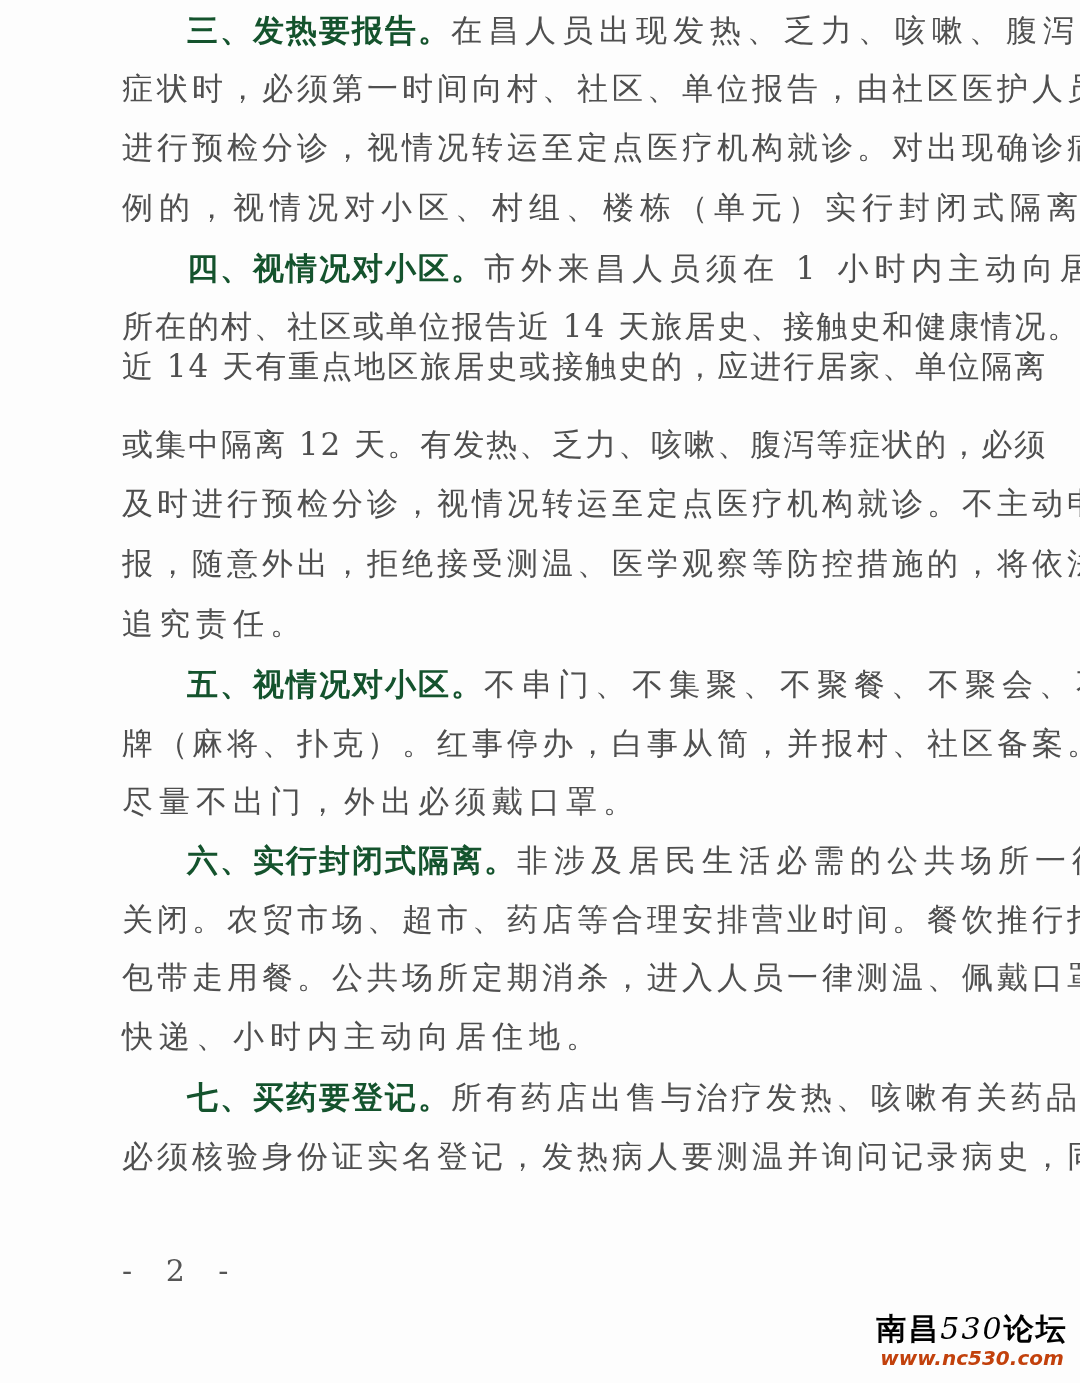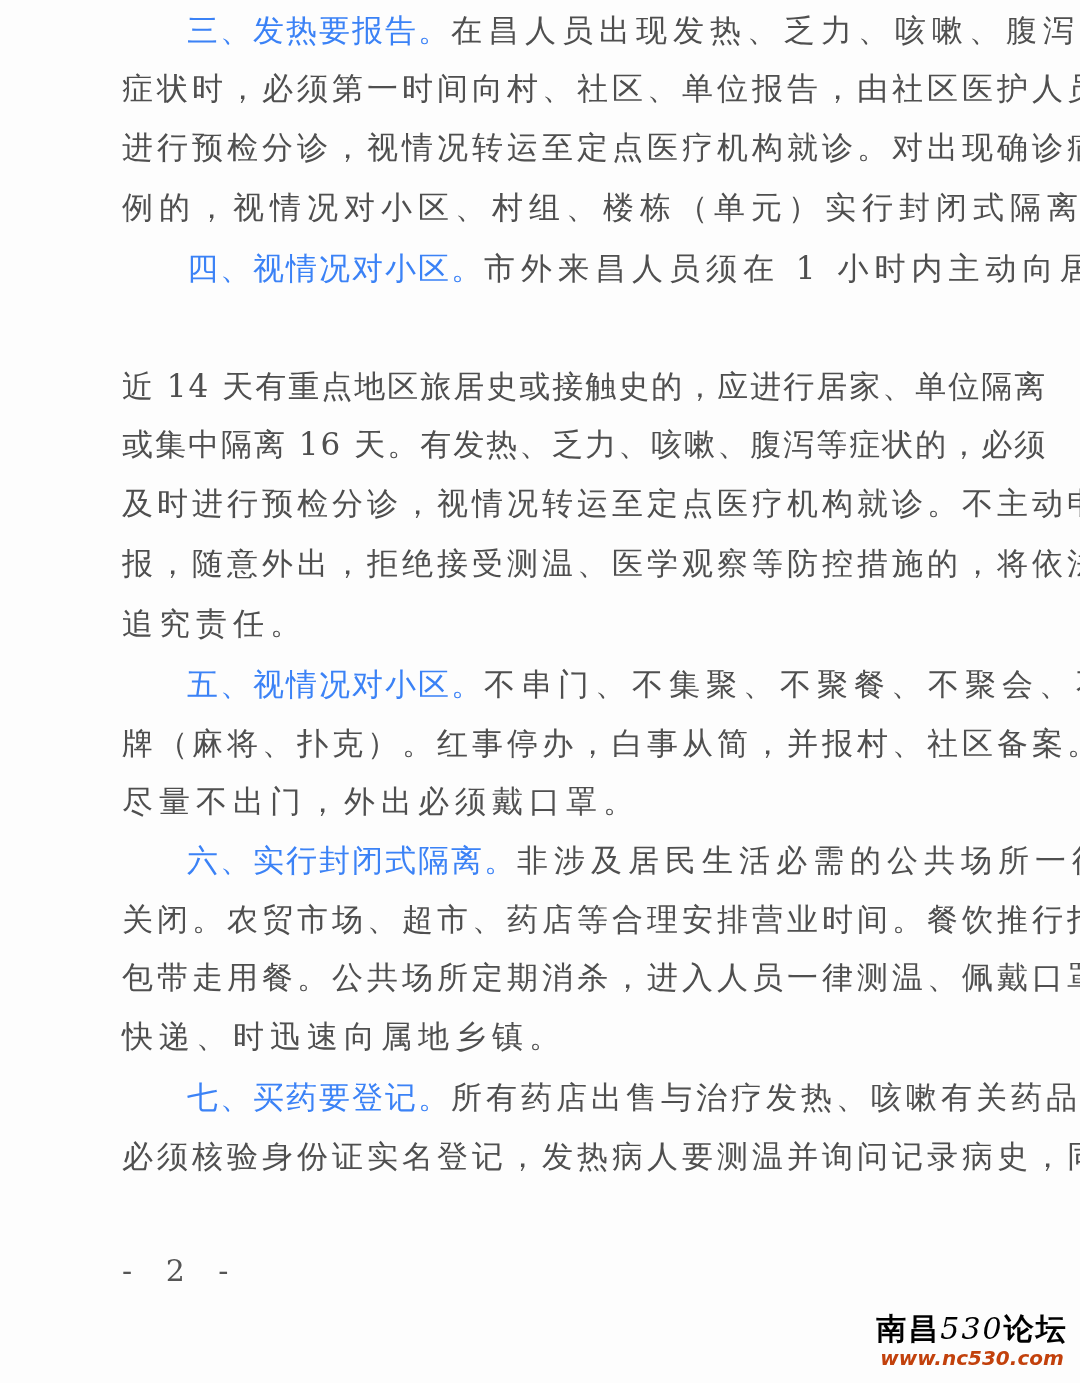--- a/index.html
+++ b/index.html
@@ -14,21 +14,21 @@
     position: absolute; left: 122px; width: 880px;
     font-size: 31px; line-height: 40px; height: 40px;
     letter-spacing: 20px; white-space: nowrap;
     text-align: justify; text-align-last: justify;
     color: #4f4f4f;
   }
   .line.last { text-align-last: left; }
   .line.indent { left: 187px; width: 815px; }
   .heading {
     font-family: "DejaVu Sans", "Liberation Sans", sans-serif;
-    font-weight: normal; color: #3b82f6; letter-spacing: 2px;
+    font-weight: bold; color: #14532d; letter-spacing: 2px;
   }
   .pagenum {
     position: absolute; left: 122px; top: 1253px;
     font-size: 30px; color: #555; letter-spacing: 12px;
     font-family: "DejaVu Serif", serif;
   }
   .wm { position: absolute; right: 8px; top: 1312px; width: 200px; text-align: center; }
   .wm-title {
     font-family: "DejaVu Sans", "Liberation Sans", sans-serif;
     font-weight: bold; color: #000000; font-size: 30px; line-height: 34px; letter-spacing: 2px;
@@ -43,34 +43,35 @@
 <body>
 
 <div class="page">
 
   <div class="line indent" style="top:10px; letter-spacing:6px;"><span class="heading">三、发热要报告。</span><span>在昌人员出现发热、乏力、咳嗽、腹泻等</span></div>
   <div class="line" style="top:68px; letter-spacing:4px;">症状时，必须第一时间向村、社区、单位报告，由社区医护人员</div>
   <div class="line" style="top:127px; letter-spacing:4px;">进行预检分诊，视情况转运至定点医疗机构就诊。对出现确诊病</div>
   <div class="line last" style="top:187px; letter-spacing:6px;">例的，视情况对小区、村组、楼栋（单元）实行封闭式隔离。</div>
 
   <div class="line indent" style="top:248px; letter-spacing:6px;"><span class="heading">四、视情况对小区。</span><span>市外来昌人员须在 1 小时内主动向居住地</span></div>
-  <div class="line" style="top:366px; letter-spacing:2px;">近 14 天有重点地区旅居史或接触史的，应进行居家、单位隔离</div>
-  <div class="line" style="top:424px; letter-spacing:2px;">或集中隔离 16 天。有发热、乏力、咳嗽、腹泻等症状的，必须</div>
+  <div class="line" style="top:306px; letter-spacing:2px;">所在的村、社区或单位报告近 14 天旅居史、接触史和健康情况。</div>
+  <div class="line" style="top:346px; letter-spacing:2px;">近 14 天有重点地区旅居史或接触史的，应进行居家、单位隔离</div>
+  <div class="line" style="top:424px; letter-spacing:2px;">或集中隔离 12 天。有发热、乏力、咳嗽、腹泻等症状的，必须</div>
   <div class="line" style="top:483px; letter-spacing:4px;">及时进行预检分诊，视情况转运至定点医疗机构就诊。不主动申</div>
   <div class="line" style="top:543px; letter-spacing:4px;">报，随意外出，拒绝接受测温、医学观察等防控措施的，将依法</div>
   <div class="line last" style="top:603px; letter-spacing:6px;">追究责任。</div>
 
   <div class="line indent" style="top:664px; letter-spacing:6px;"><span class="heading">五、视情况对小区。</span><span>不串门、不集聚、不聚餐、不聚会、不打</span></div>
   <div class="line" style="top:723px; letter-spacing:4px;">牌（麻将、扑克）。红事停办，白事从简，并报村、社区备案。</div>
   <div class="line last" style="top:781px; letter-spacing:6px;">尽量不出门，外出必须戴口罩。</div>
 
   <div class="line indent" style="top:840px; letter-spacing:6px;"><span class="heading">六、实行封闭式隔离。</span><span>非涉及居民生活必需的公共场所一律</span></div>
   <div class="line" style="top:899px; letter-spacing:4px;">关闭。农贸市场、超市、药店等合理安排营业时间。餐饮推行打</div>
   <div class="line" style="top:957px; letter-spacing:4px;">包带走用餐。公共场所定期消杀，进入人员一律测温、佩戴口罩。</div>
-  <div class="line last" style="top:1016px; letter-spacing:6px;">快递、时迅速向属地乡镇。</div>
+  <div class="line last" style="top:1016px; letter-spacing:6px;">快递、小时内主动向居住地。</div>
 
   <div class="line indent" style="top:1077px; letter-spacing:4px;"><span class="heading">七、买药要登记。</span><span>所有药店出售与治疗发热、咳嗽有关药品，</span></div>
   <div class="line" style="top:1136px; letter-spacing:4px;">必须核验身份证实名登记，发热病人要测温并询问记录病史，同</div>
 
   <div class="pagenum">- 2 -</div>
 
   <div class="wm">
     <div class="wm-title"><span>南昌</span><span class="num">530</span><span>论坛</span></div>
     <div class="wm-url">www.nc530.com</div>
   </div>

